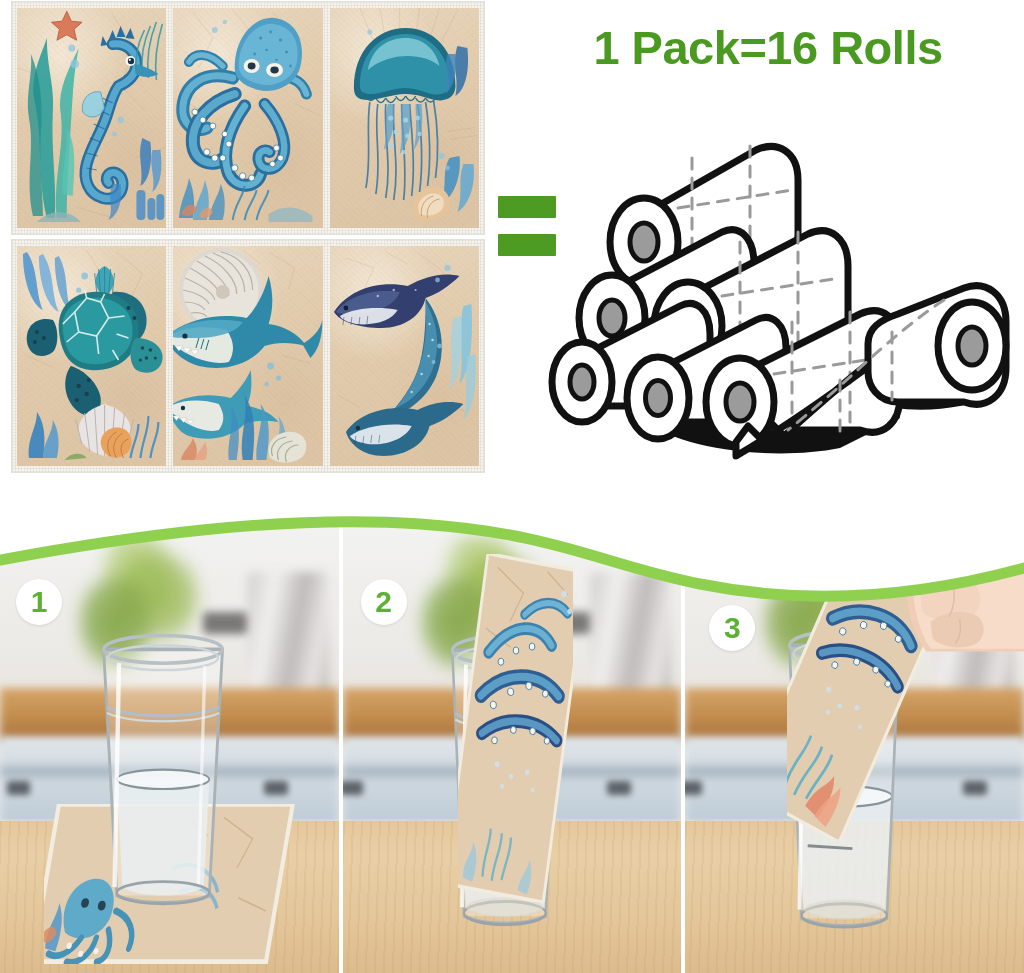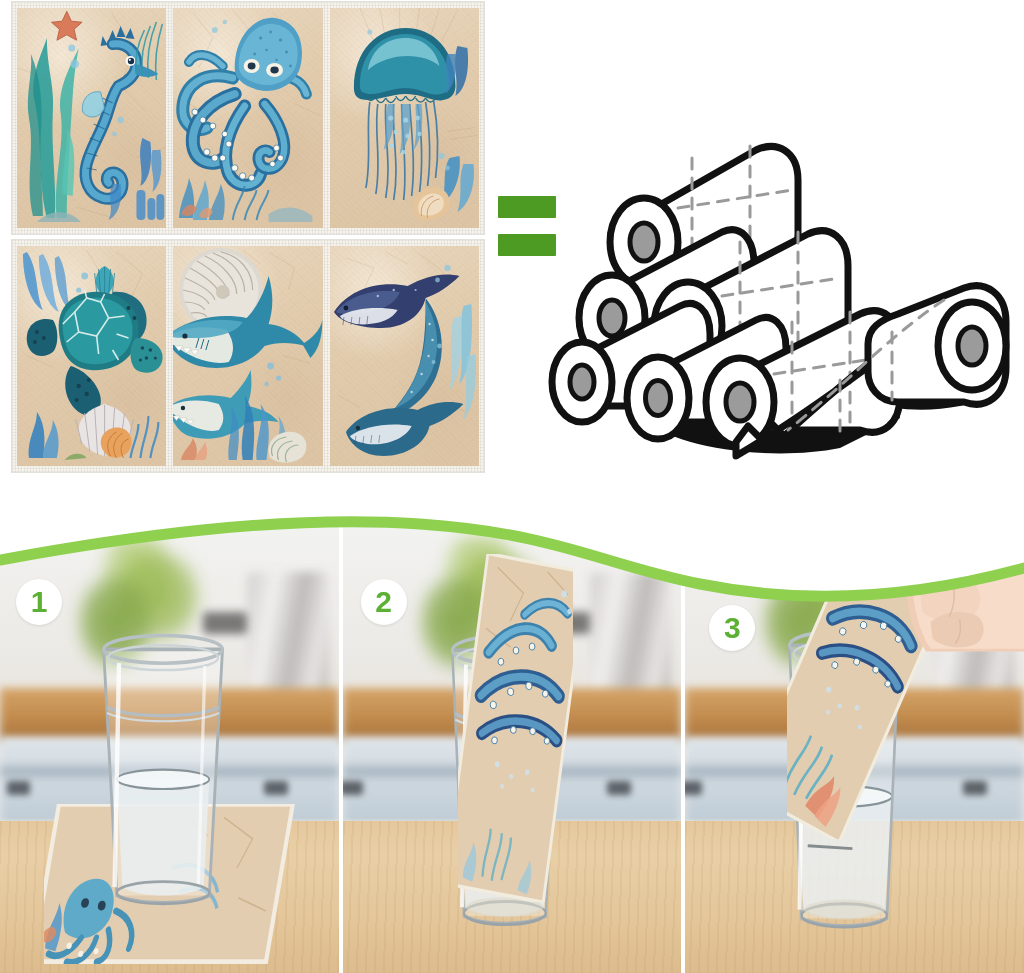--- a/index.html
+++ b/index.html
@@ -723,20 +723,21 @@
               <circle cx="118" cy="22" r="3.2"></circle>
                 <circle cx="108" cy="34" r="2.4"></circle>
               <circle cx="110" cy="100" r="2.4"></circle>
                 <circle cx="104" cy="116" r="2"></circle>
             </g>
           </svg>
         </div>
       </div>
     </div>
 
+    <div class="headline" style="color:#4a9a22">1 Pack=16 Rolls</div>
 
     <div class="equals">
       <div class="bar b1" style="background:#4d9b22"></div>
       <div class="bar b2" style="background:#4d9b22"></div>
     </div>
 
     <div class="rolls">
       <svg viewBox="0 0 484 360" preserveAspectRatio="xMidYMid meet">
         <defs>
           <style>

